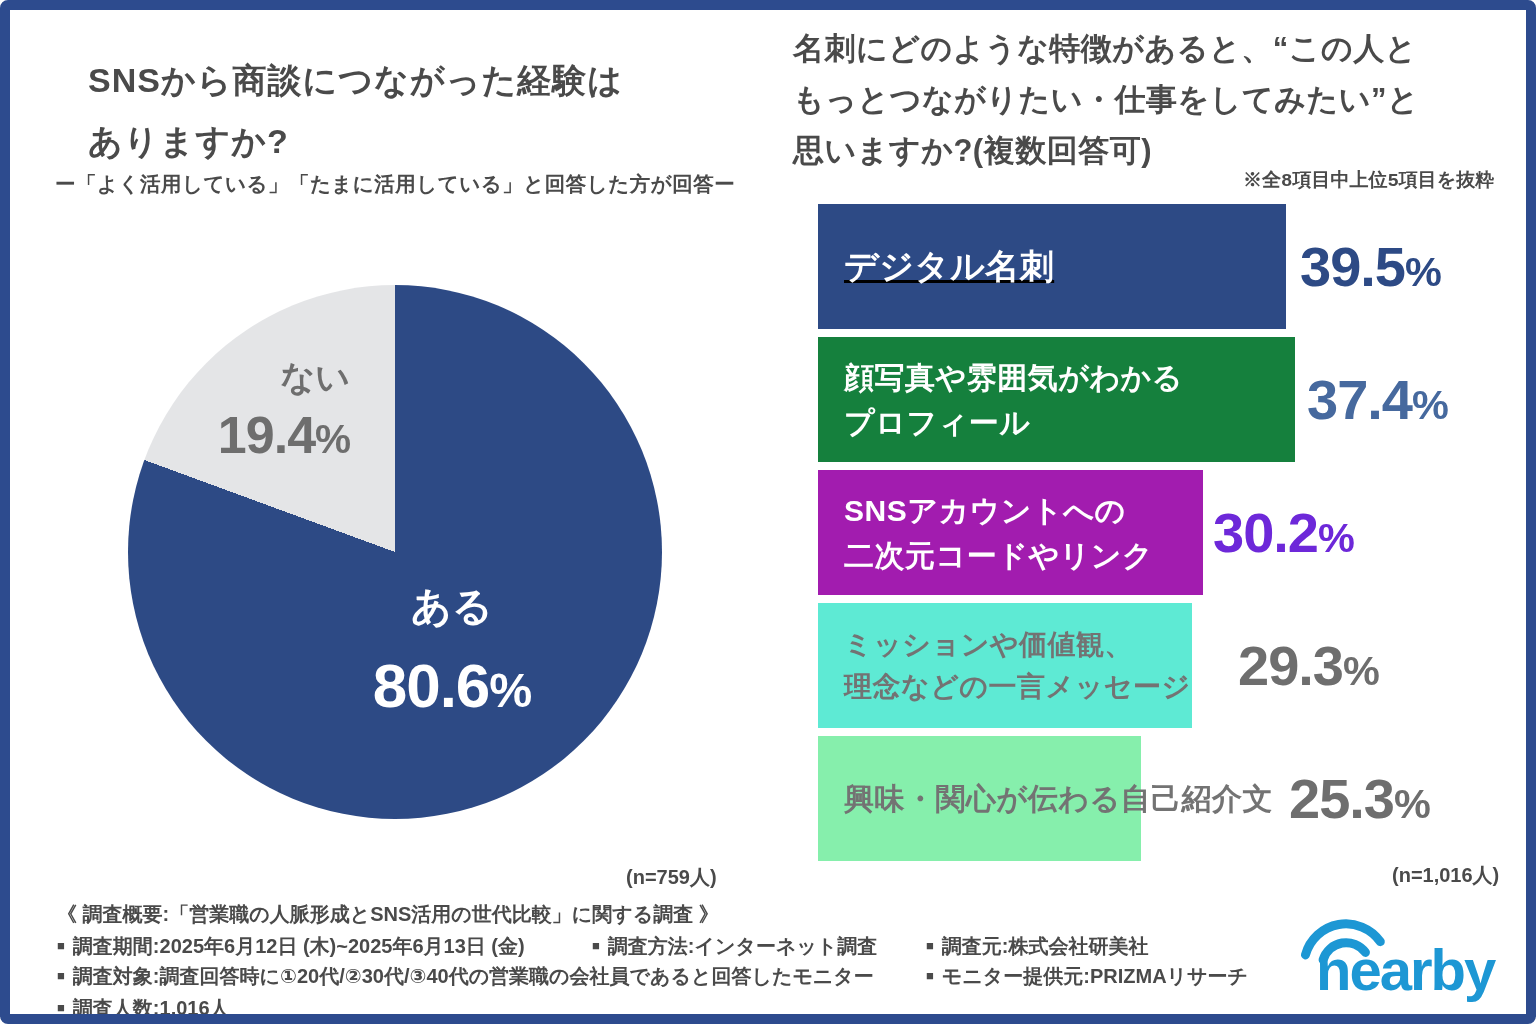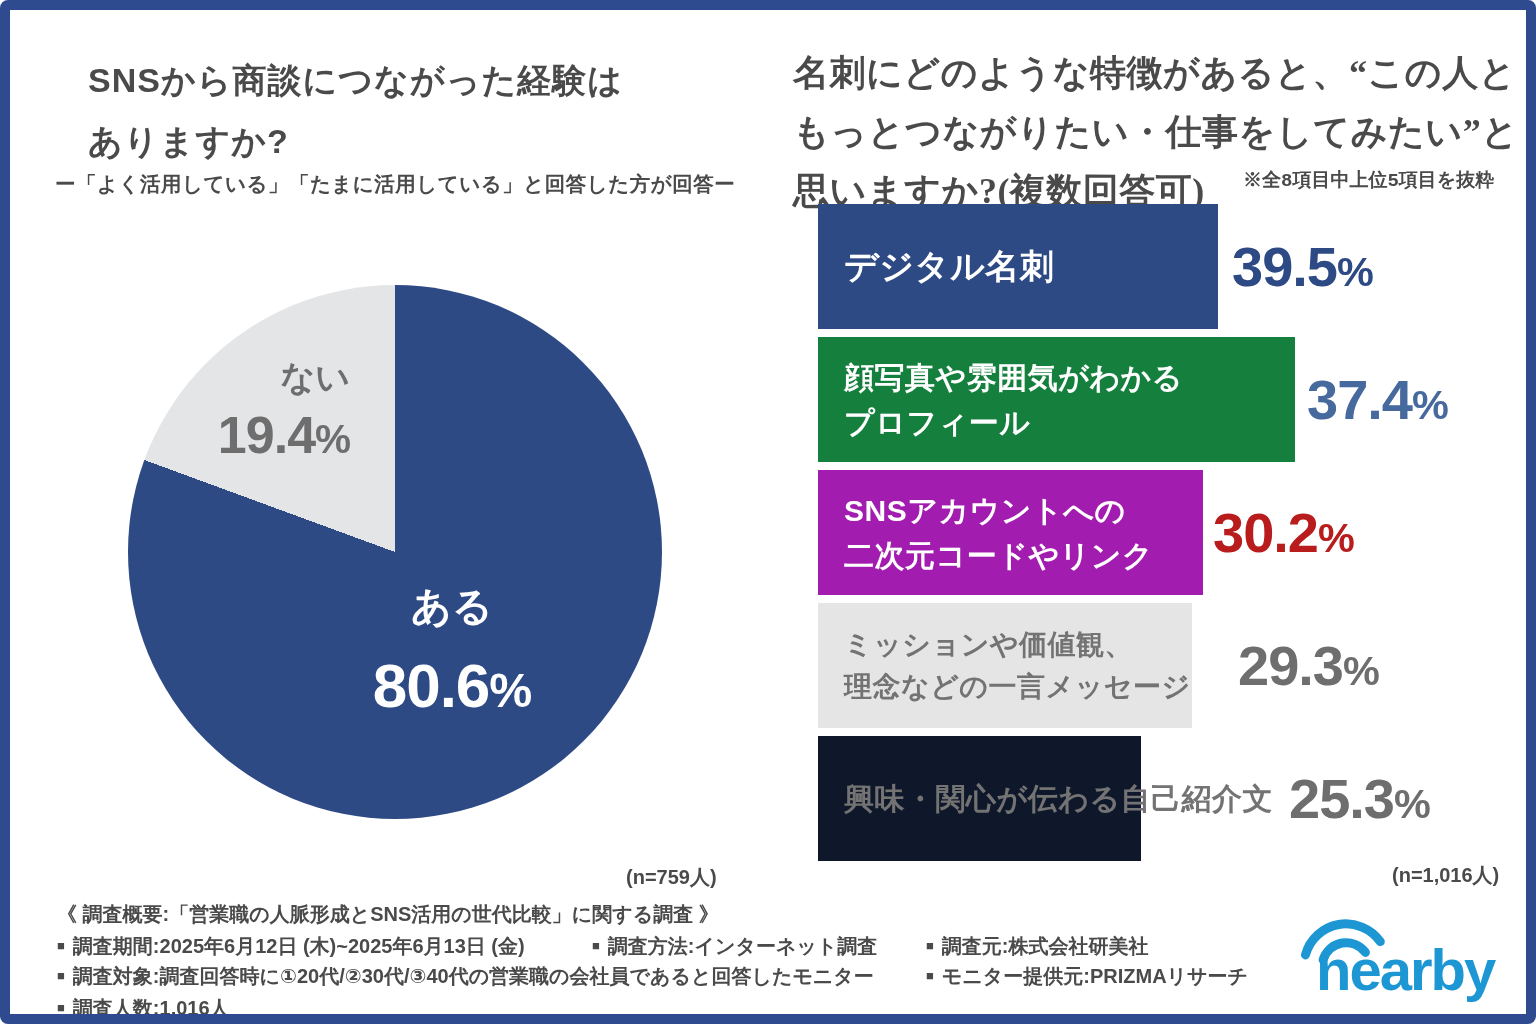--- a/index.html
+++ b/index.html
@@ -35,22 +35,22 @@
   .lab-aru{left:452px;top:650px;color:#ffffff;}
   .lab-aru .pl-name{font-size:40px;margin-bottom:16px;}
   .lab-aru .pl-value{font-size:62px;}
   .sample-note{
     font-size:20px;font-weight:bold;color:#4a4a4a;letter-spacing:0;
   }
   .n-left{left:626px;top:864px;}
   .n-right{left:1392px;top:862px;}
   
   .r-title{
-    left:793px;top:44px;font-size:36px;font-weight:bold;color:#4a4a4a;
-    line-height:1.64;letter-spacing:0.5px;margin:0;white-space:pre;font-family:Liberation Serif, serif;
+    left:793px;top:24px;font-size:31px;font-weight:bold;color:#4a4a4a;
+    line-height:1.64;letter-spacing:0.5px;margin:0;white-space:pre;
   }
   .r-note{
     left:1243px;top:167px;font-size:19px;font-weight:bold;color:#4a4a4a;font-family:Liberation Mono, monospace;
   }
   .bars{left:818px;top:204px;width:700px;}
   .bar-row{display:flex;align-items:center;height:125px;margin-bottom:8px;}
   .bar{
     height:125px;display:flex;align-items:center;box-sizing:border-box;
     padding-left:26px;flex:none;
   }
@@ -95,48 +95,48 @@
 </div>
 
 <div class="abs sample-note n-left">(n=759人)</div>
 
 <h2 class="abs r-title"><span>名刺にどのような特徴があると、“この人と</span><br><span>もっとつながりたい・仕事をしてみたい”と</span><br><span>思いますか?(複数回答可)</span></h2>
 
 <div class="abs r-note">※全8項目中上位5項目を抜粋</div>
 
 <div class="abs bars" id="bar-rows">
     <div class="bar-row">
-      <div class="bar" style="width: 400px; background: rgb(45, 74, 133);">
+      <div class="bar" style="width: 468px; background: rgb(45, 74, 133); text-decoration: underline;">
         <span class="bar-label" style="color: rgb(255, 255, 255); font-size: 34px;">デジタル名刺</span>
       </div>
       <span class="bar-value" style="color: rgb(45, 74, 133); margin-left: 14px;"><span>39.5</span><span class="unit">%</span></span>
     </div>
     <div class="bar-row">
       <div class="bar" style="width: 477px; background: #15803d;">
         <span class="bar-label" style="color: rgb(255, 255, 255); font-size: 30px;">顔写真や雰囲気がわかる
 プロフィール</span>
       </div>
       <span class="bar-value" style="color: rgb(70, 105, 158); margin-left: 12px;"><span>37.4</span><span class="unit">%</span></span>
     </div>
     <div class="bar-row">
       <div class="bar" style="width: 385px; background: #a21caf;">
         <span class="bar-label" style="color: rgb(255, 255, 255); font-size: 30px;">SNSアカウントへの
 二次元コードやリンク</span>
       </div>
-      <span class="bar-value" style="color: #b91c1c; margin-left: 10px;"><span>30.2</span><span class="unit">%</span></span>
+      <span class="bar-value" style="color: #6d28d9; margin-left: 10px;"><span>30.2</span><span class="unit">%</span></span>
     </div>
     <div class="bar-row">
-      <div class="bar" style="width: 374px; background: #e5e5e5;">
+      <div class="bar" style="width: 374px; background: #5eead4;">
         <span class="bar-label" style="color: rgb(115, 115, 115); font-size: 28px;">ミッションや価値観、
 理念などの一言メッセージ</span>
       </div>
       <span class="bar-value" style="color: rgb(110, 110, 110); margin-left: 46px;"><span>29.3</span><span class="unit">%</span></span>
     </div>
     <div class="bar-row">
-      <div class="bar" style="width: 323px; background: #0f172a;">
+      <div class="bar" style="width: 323px; background: #86efac;">
         <span class="bar-label" style="color: rgb(115, 115, 115); font-size: 30px;">興味・関心が伝わる自己紹介文</span>
       </div>
       <span class="bar-value" style="color: rgb(110, 110, 110); margin-left: 148px;"><span>25.3</span><span class="unit">%</span></span>
     </div>
   </div>
 
 <div class="abs sample-note n-right">(n=1,016人)</div>
 
 <div class="f-line" style="left:57px;top:901px;">《 調査概要:「営業職の人脈形成とSNS活用の世代比較」に関する調査 》</div>
 

